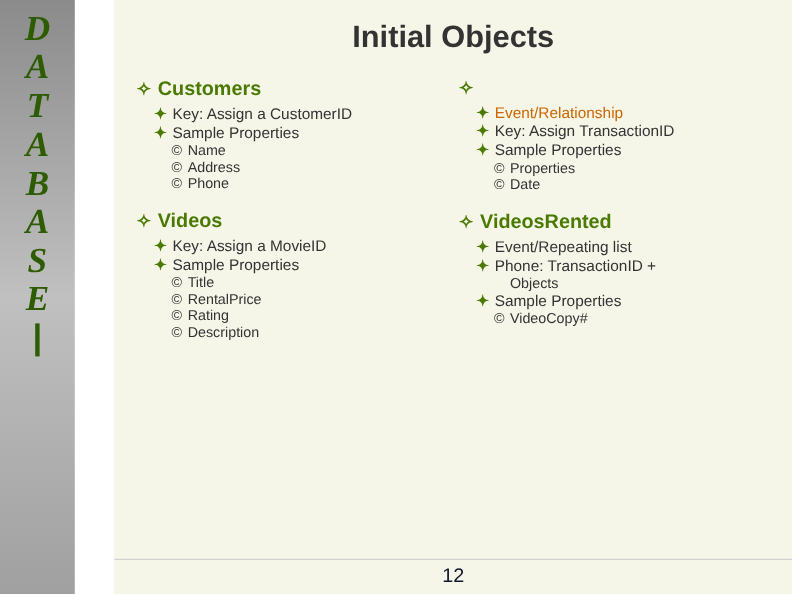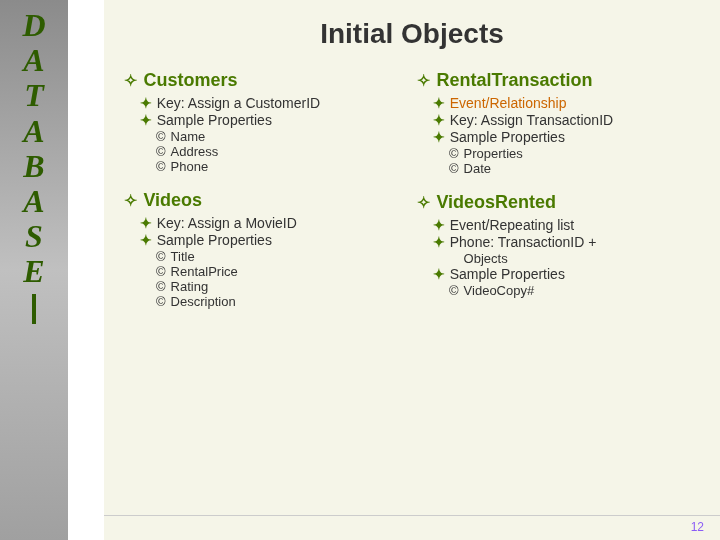--- a/index.html
+++ b/index.html
@@ -125,24 +125,24 @@
 
     .sub-bullet {
       color: #333;
       font-size: 13px;
       flex-shrink: 0;
     }
 
     
     .footer {
       background: #f5f5e8;
-      text-align: right;
+      text-align: center;
       padding: 4px 16px 6px 16px;
-      font-size: 12px;
-      color: #8b5cf6;
+      font-size: 18px;
+      color: #0f172a;
       border-top: 1px solid #ccc;
     }
 
     
     .highlight-text {
       color: #cc6600;
       font-weight: normal;
     }
   </style>
 </head>
@@ -228,21 +228,20 @@
         </div>
       </div>
 
     </div>
 
     <div class="column">
 
       <div>
         <div class="section-title">
           <span class="diamond">✧</span>
-          <span>RentalTransaction</span>
         </div>
         <div class="item">
           <span class="item-plus">✦</span>
           <span class="highlight-text">Event/Relationship</span>
         </div>
         <div class="item">
           <span class="item-plus">✦</span>
           <span>Key:  Assign TransactionID</span>
         </div>
         <div class="item">

